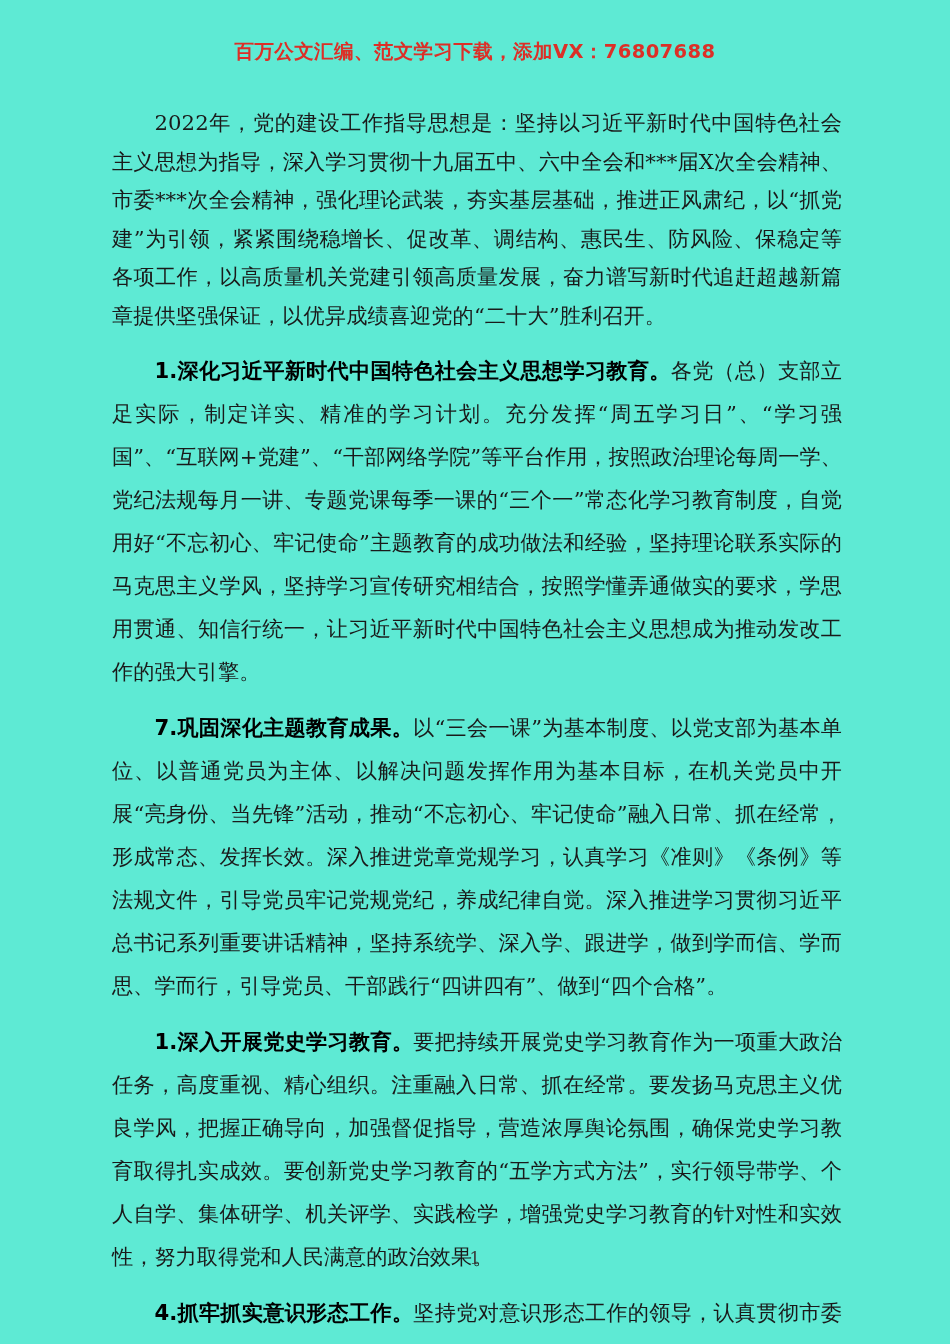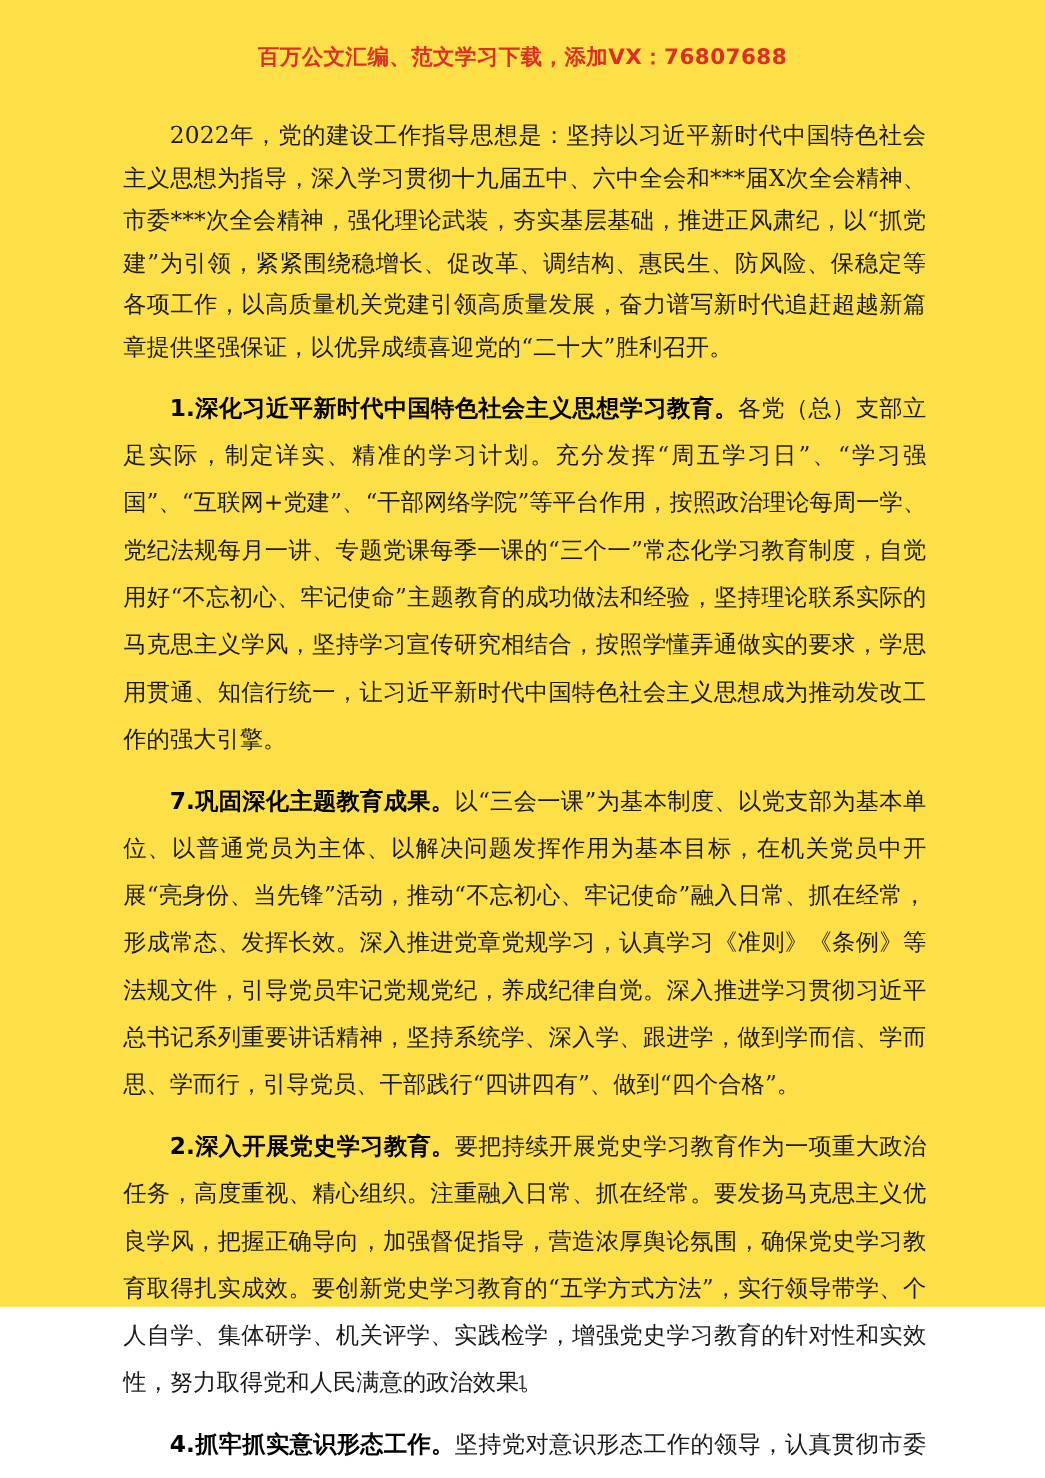--- a/index.html
+++ b/index.html
@@ -10,22 +10,22 @@
   body {
     width: 950px;
     height: 1344px;
     font-family: "DejaVu Serif", "Liberation Serif", serif;
     color: #000000;
     overflow: hidden;
   }
   .page {
     position: relative;
     width: 950px;
-    height: 1188px;
-    background: #fde047;
+    height: 1344px;
+    background: #5eead4;
     box-sizing: border-box;
   }
   .watermark-header {
     position: absolute;
     top: 38px;
     left: 0;
     width: 950px;
     text-align: center;
     color: #dc2f27;
     font-size: 19.5px;
@@ -96,21 +96,21 @@
 
   <div class="body-area">
 
     <p class="para">2022年，党的建设工作指导思想是：坚持以习近平新时代中国特色社会主义思想为指导，深入学习贯彻十九届五中、六中全会和***届X次全会精神、市委***次全会精神，强化理论武装，夯实基层基础，推进正风肃纪，以“抓党建”为引领，紧紧围绕稳增长、促改革、调结构、惠民生、防风险、保稳定等各项工作，以高质量机关党建引领高质量发展，奋力谱写新时代追赶超越新篇章提供坚强保证，以优异成绩喜迎党的“二十大”胜利召开。</p>
 
 
     <p class="section"><span class="lead">1.深化习近平新时代中国特色社会主义思想学习教育。</span><span>各党（总）支部立足实际，制定详实、精准的学习计划。充分发挥“周五学习日”、“学习强国”、“互联网+党建”、“干部网络学院”等平台作用，按照政治理论每周一学、党纪法规每月一讲、专题党课每季一课的“三个一”常态化学习教育制度，自觉用好“不忘初心、牢记使命”主题教育的成功做法和经验，坚持理论联系实际的马克思主义学风，坚持学习宣传研究相结合，按照学懂弄通做实的要求，学思用贯通、知信行统一，让习近平新时代中国特色社会主义思想成为推动发改工作的强大引擎。</span></p>
 
     <p class="section"><span class="lead">7.巩固深化主题教育成果。</span><span>以“三会一课”为基本制度、以党支部为基本单位、以普通党员为主体、以解决问题发挥作用为基本目标，在机关党员中开展“亮身份、当先锋”活动，推动“不忘初心、牢记使命”融入日常、抓在经常，形成常态、发挥长效。深入推进党章党规学习，认真学习《准则》《条例》等法规文件，引导党员牢记党规党纪，养成纪律自觉。深入推进学习贯彻习近平总书记系列重要讲话精神，坚持系统学、深入学、跟进学，做到学而信、学而思、学而行，引导党员、干部践行“四讲四有”、做到“四个合格”。</span></p>
 
-    <p class="section"><span class="lead">2.深入开展党史学习教育。</span><span>要把持续开展党史学习教育作为一项重大政治任务，高度重视、精心组织。注重融入日常、抓在经常。要发扬马克思主义优良学风，把握正确导向，加强督促指导，营造浓厚舆论氛围，确保党史学习教育取得扎实成效。要创新党史学习教育的“五学方式方法”，实行领导带学、个人自学、集体研学、机关评学、实践检学，增强党史学习教育的针对性和实效性，努力取得党和人民满意的政治效果。</span></p>
+    <p class="section"><span class="lead">1.深入开展党史学习教育。</span><span>要把持续开展党史学习教育作为一项重大政治任务，高度重视、精心组织。注重融入日常、抓在经常。要发扬马克思主义优良学风，把握正确导向，加强督促指导，营造浓厚舆论氛围，确保党史学习教育取得扎实成效。要创新党史学习教育的“五学方式方法”，实行领导带学、个人自学、集体研学、机关评学、实践检学，增强党史学习教育的针对性和实效性，努力取得党和人民满意的政治效果。</span></p>
 
     <p class="section"><span class="lead">4.抓牢抓实意识形态工作。</span><span>坚持党对意识形态工作的领导，认真贯彻市委《党委(党组)意识形态工作责任制实施细则》，推动党委成员、各党（总）支部书记切实扛起政治责任，定期分析研判意识形态领域情况，主动掌握干部职工思想动态，积极防范化解重大风险，及时报告意识形态工作情况。有效发挥新兴网络宣传载体的作用，规范干部职工网络言论，积极掌握舆论主动权。各党（总）支部要做好各自管辖管控领域内社会思潮的分析研判，重点做好重要时段、重点工作的舆论引导和管控，加强新闻稿件审核把关，持续完善和实施审读、审看、审听机制。</span></p>
 
   </div>
 
   <div class="page-number">1</div>
 
 </div>
 
 </body></html>

